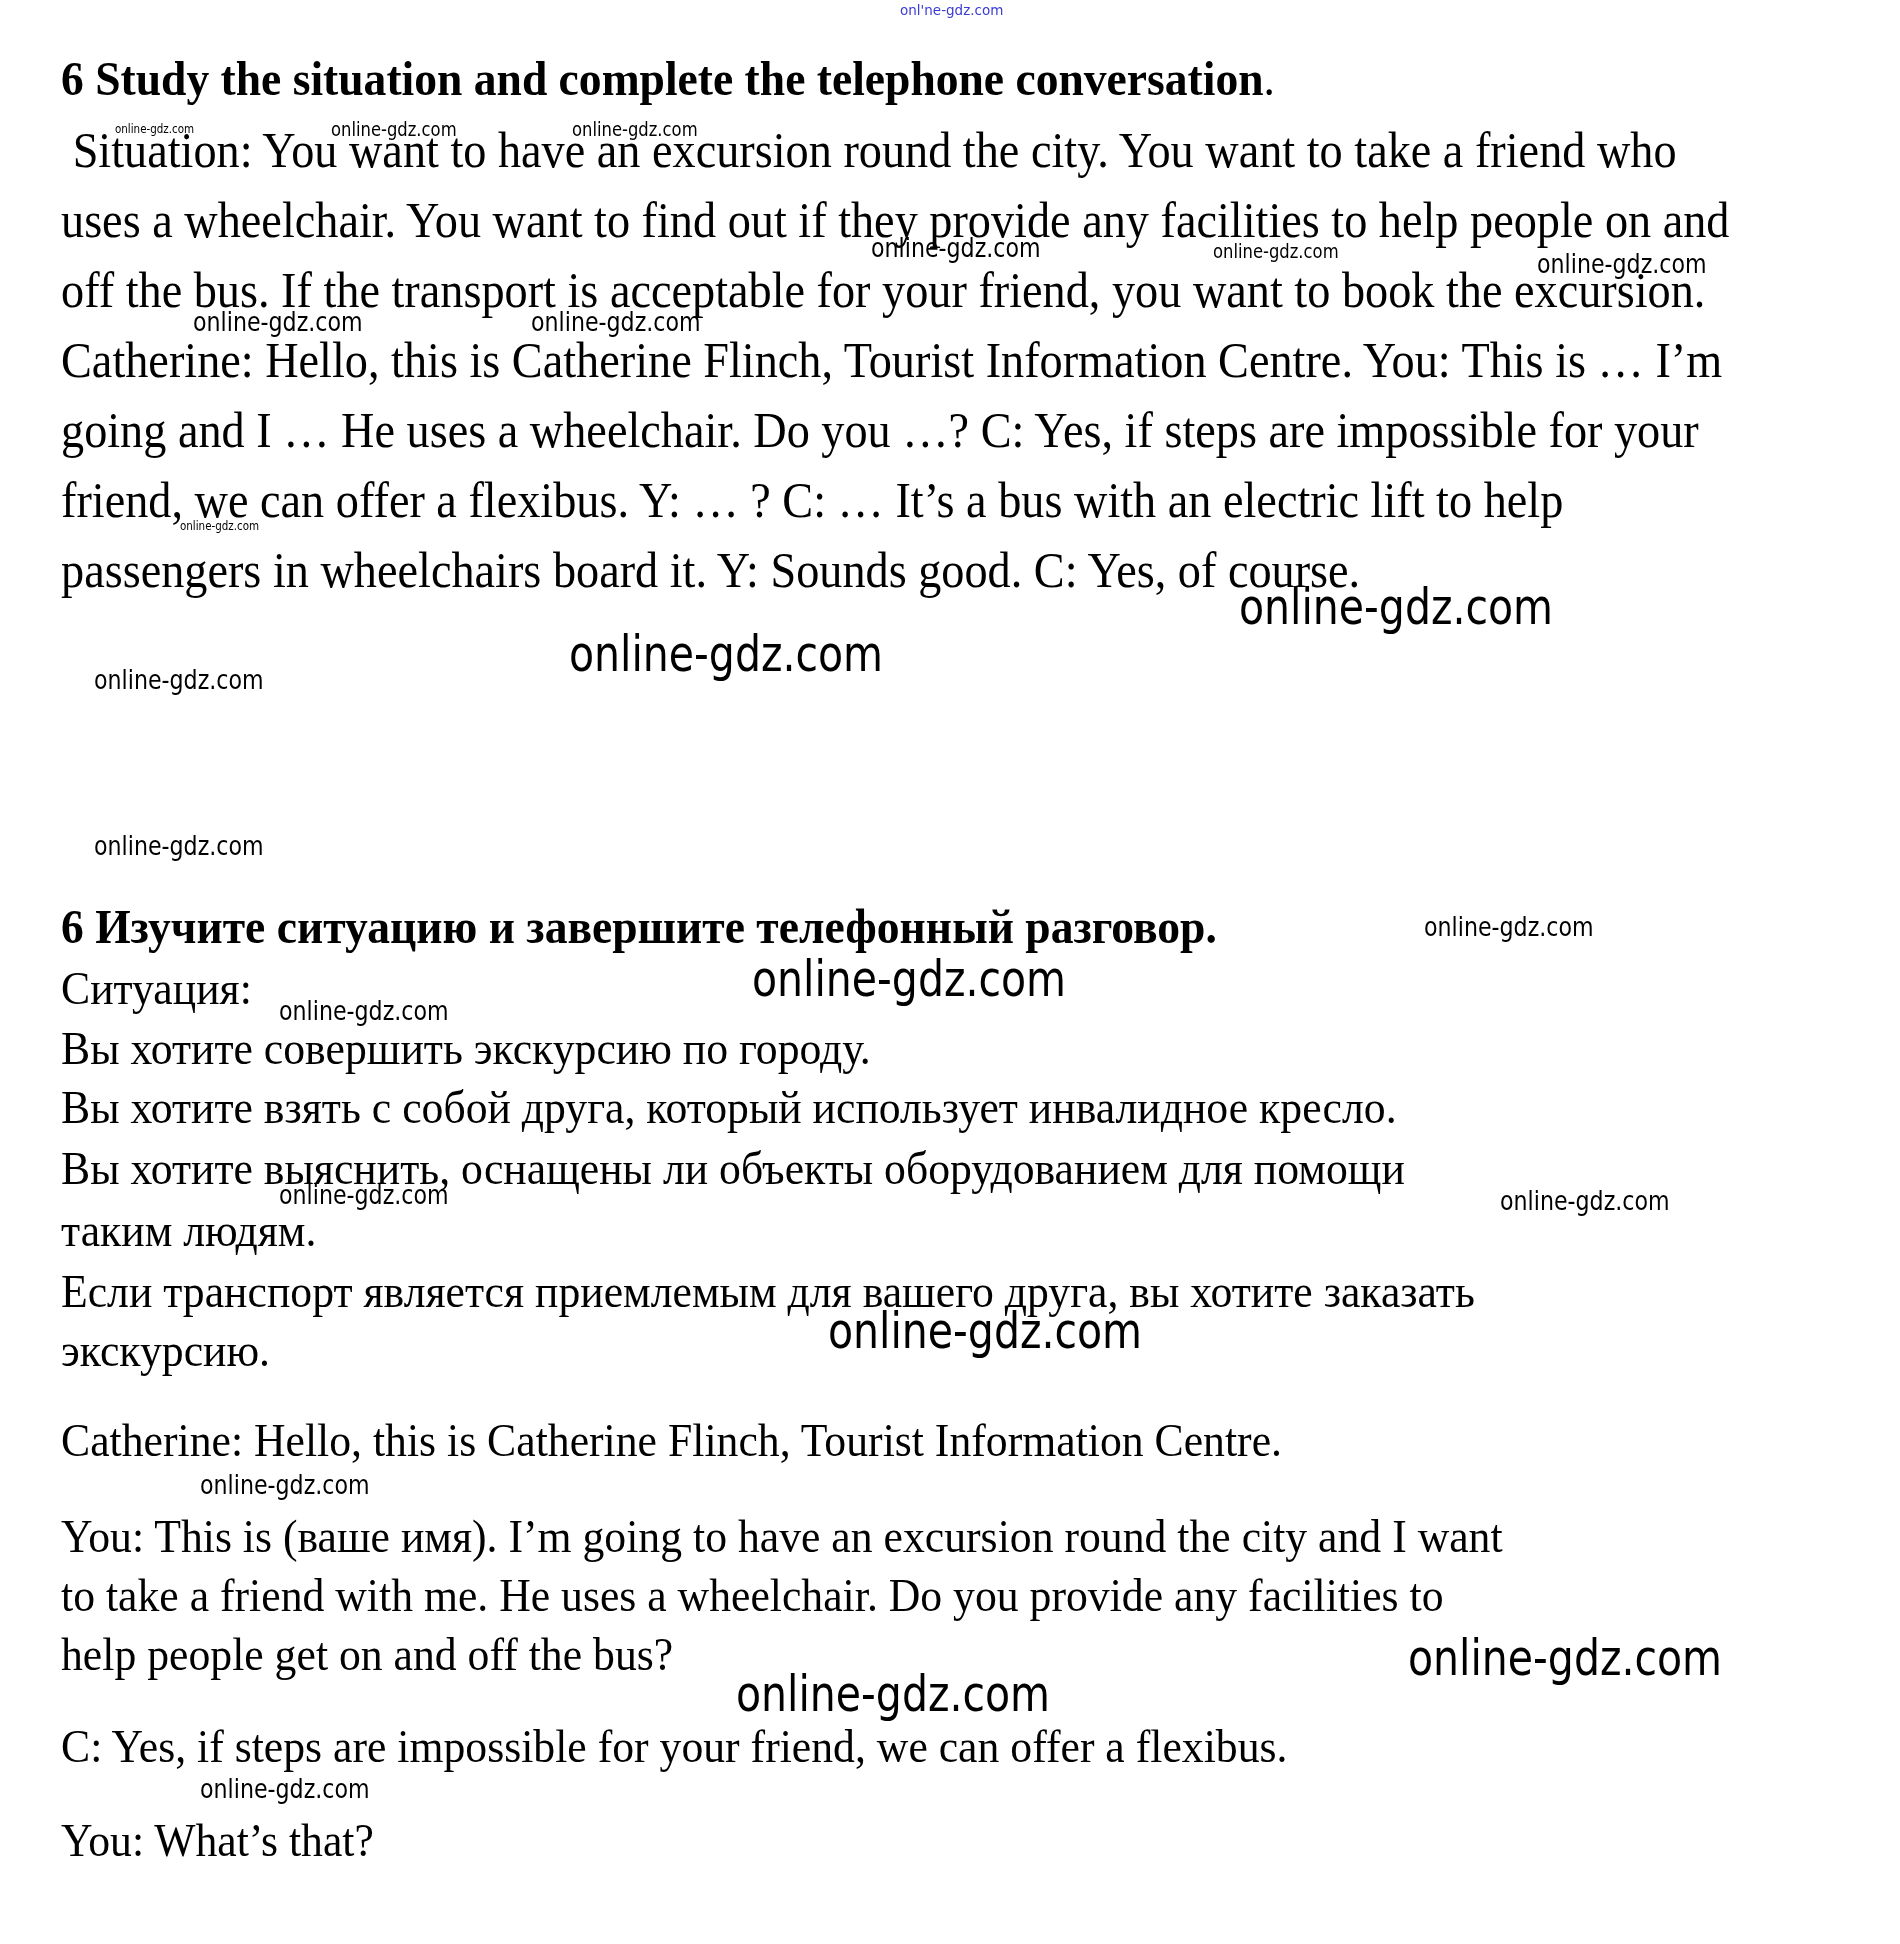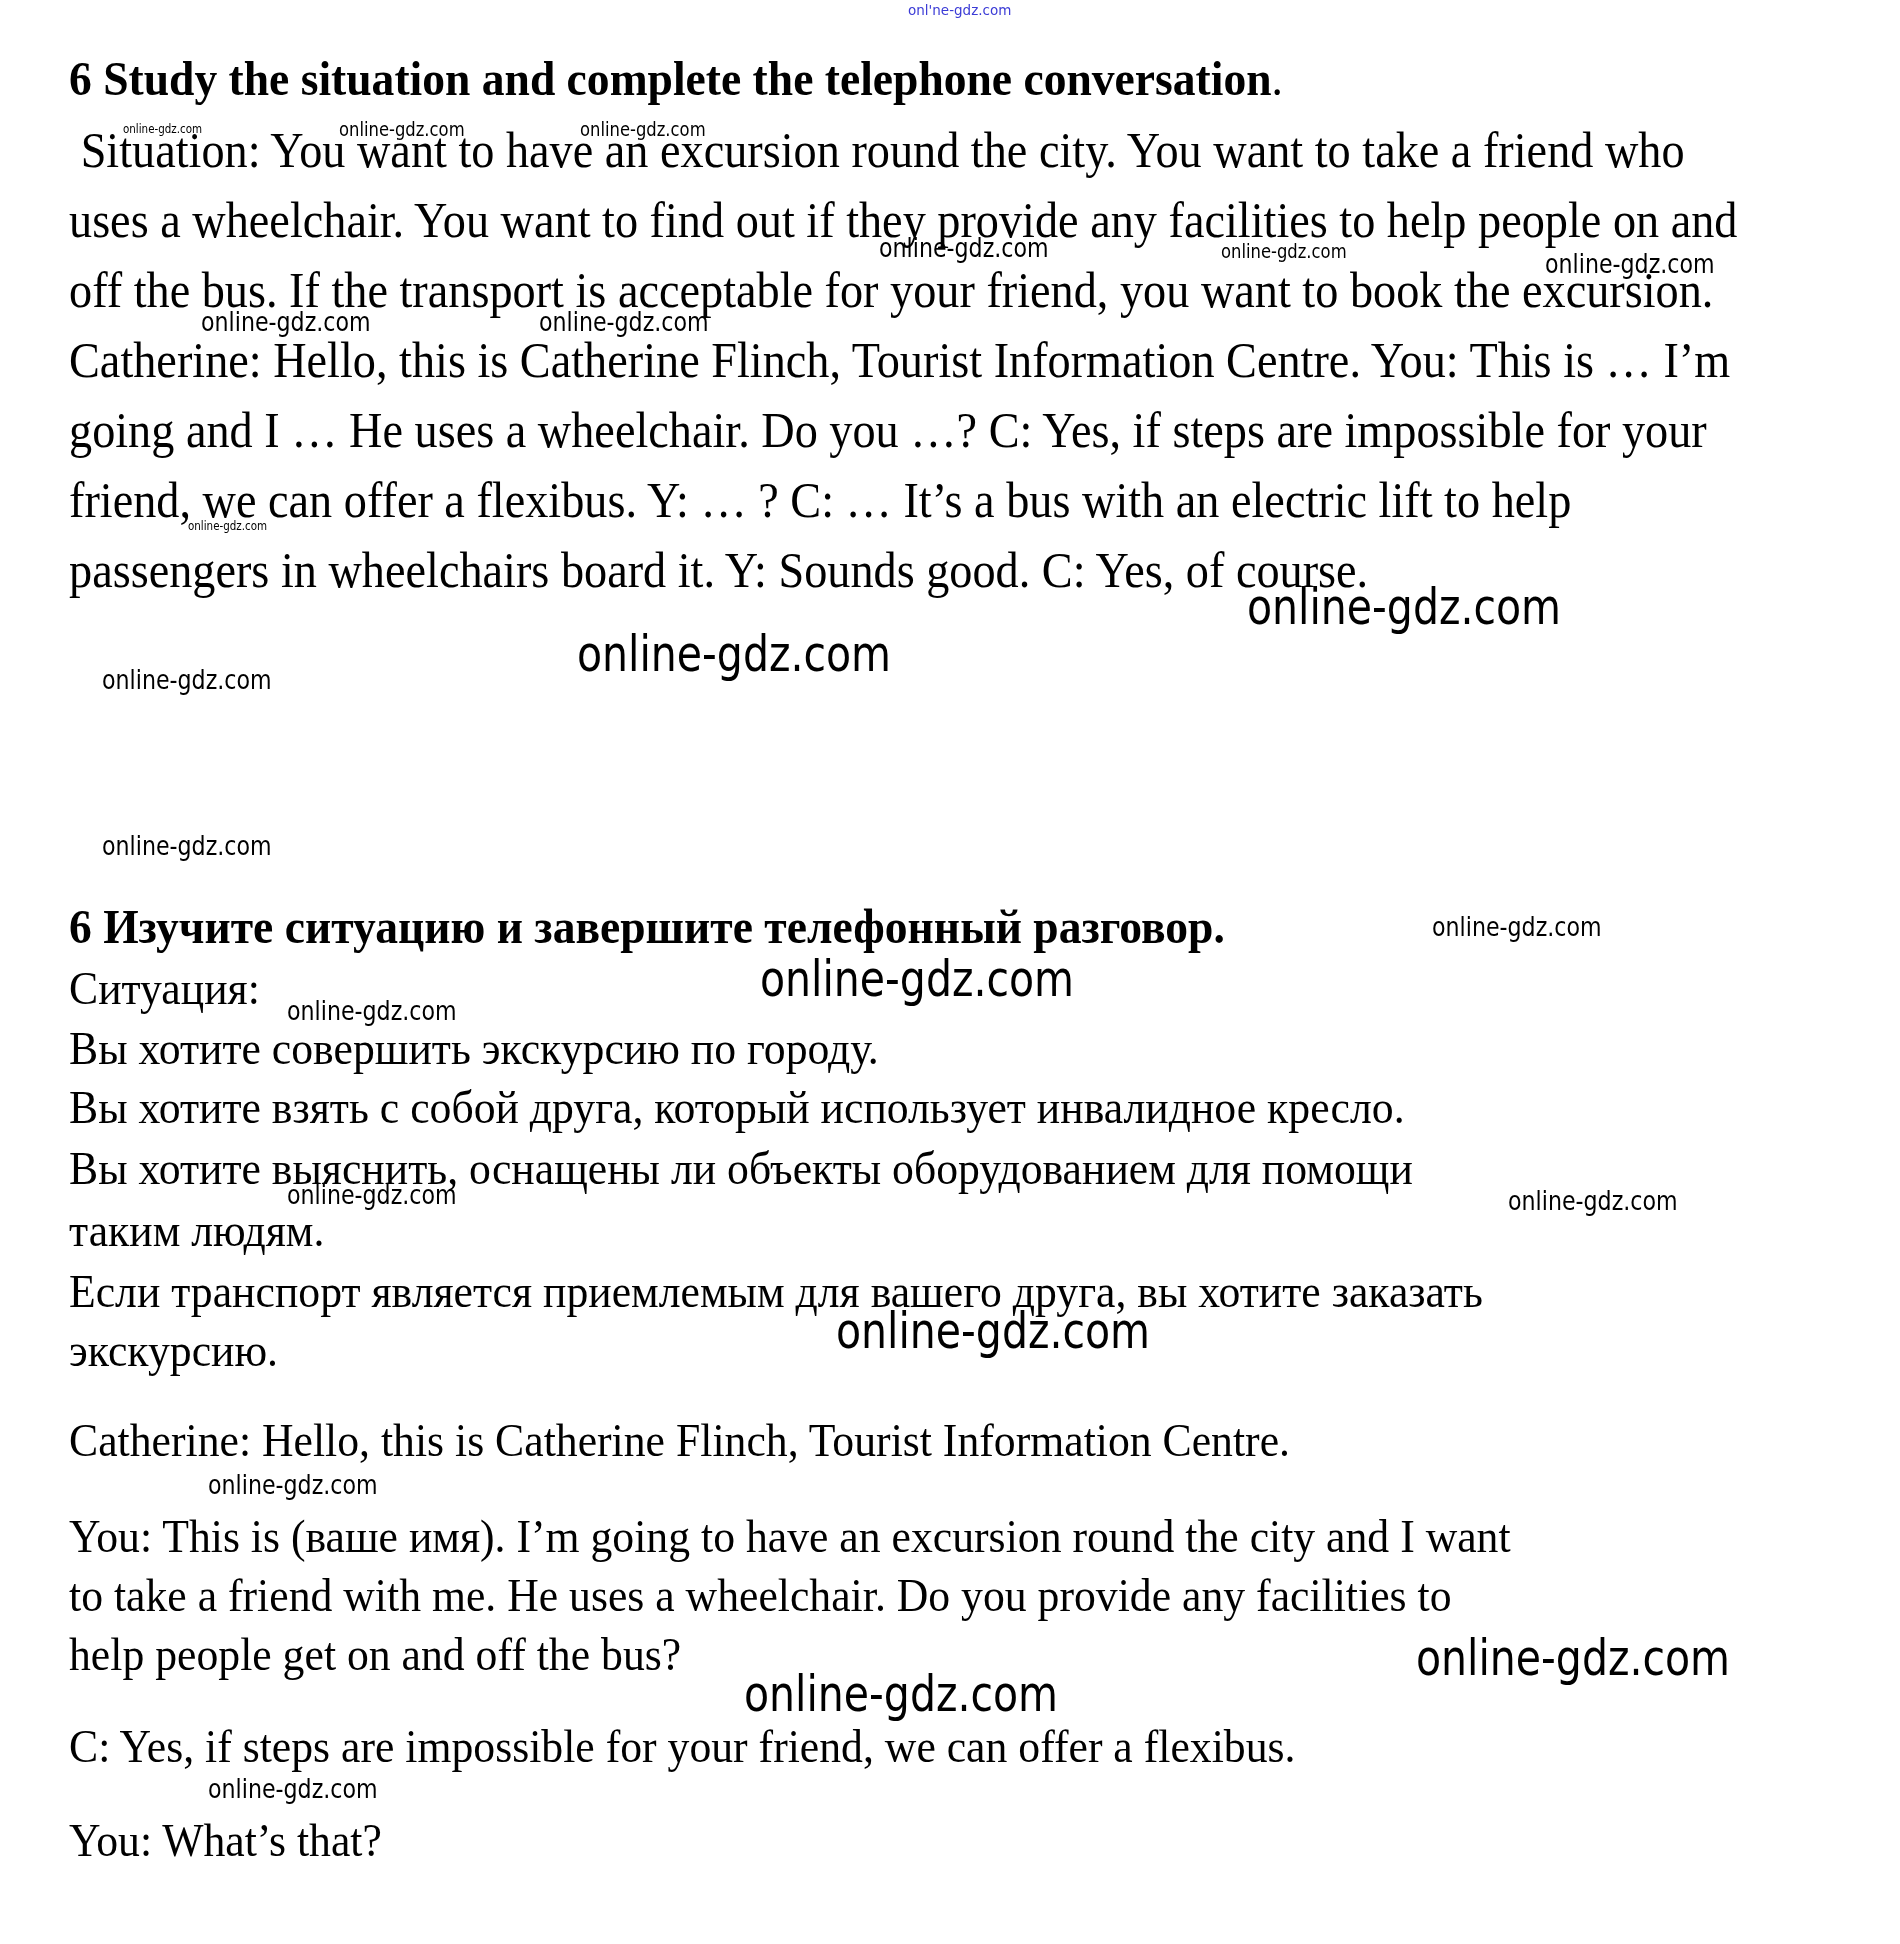--- a/index.html
+++ b/index.html
@@ -1,17 +1,17 @@
 <!DOCTYPE html>
 <html style="font-size:14.4px"><head>
 <meta charset="utf-8">
 <style>
   html, body { margin: 0; padding: 0; background: #ffffff; }
   body { width: 1901px; height: 1944px; position: relative; overflow: hidden; }
-  .page { position: absolute; left: 8px; top: 0; width: 1731px; height: 1944px; }
+  .page { position: absolute; left: 0; top: 0; width: 1731px; height: 1944px; }
   .serif { font-family: "Liberation Serif", "DejaVu Serif", serif; color: #000; }
   .top-mark { position: absolute; left: 900px; top: 1.8px; font-family: "DejaVu Sans", sans-serif; font-size: 13.5px; color: #3b3bd6; letter-spacing: 0px; }
   .heading { position: absolute; left: 61px; font-weight: bold; font-size: 49px; line-height: 54px; white-space: nowrap; transform: scaleX(0.93); transform-origin: left top; }
   .para { position: absolute; left: 61px; width: 1836px; font-size: 50px; line-height: 70px; transform: scaleX(0.925); transform-origin: left top; }
   .para-en { top: 115px; text-indent: 12.6px; }
   .ru-line { position: absolute; left: 61px; font-size: 47px; line-height: 54px; white-space: nowrap; transform: scaleX(0.93); transform-origin: left top; }
   .dlg-line { position: absolute; left: 61px; font-size: 47px; line-height: 54px; white-space: nowrap; transform: scaleX(0.93); transform-origin: left top; }
   .wm { position: absolute; font-family: "DejaVu Sans", sans-serif; color: #000; white-space: nowrap; transform: scaleX(0.82); transform-origin: left top; }
   .wm-xs { font-size: 12.6px; }
   .wm-s { font-size: 20px; }

